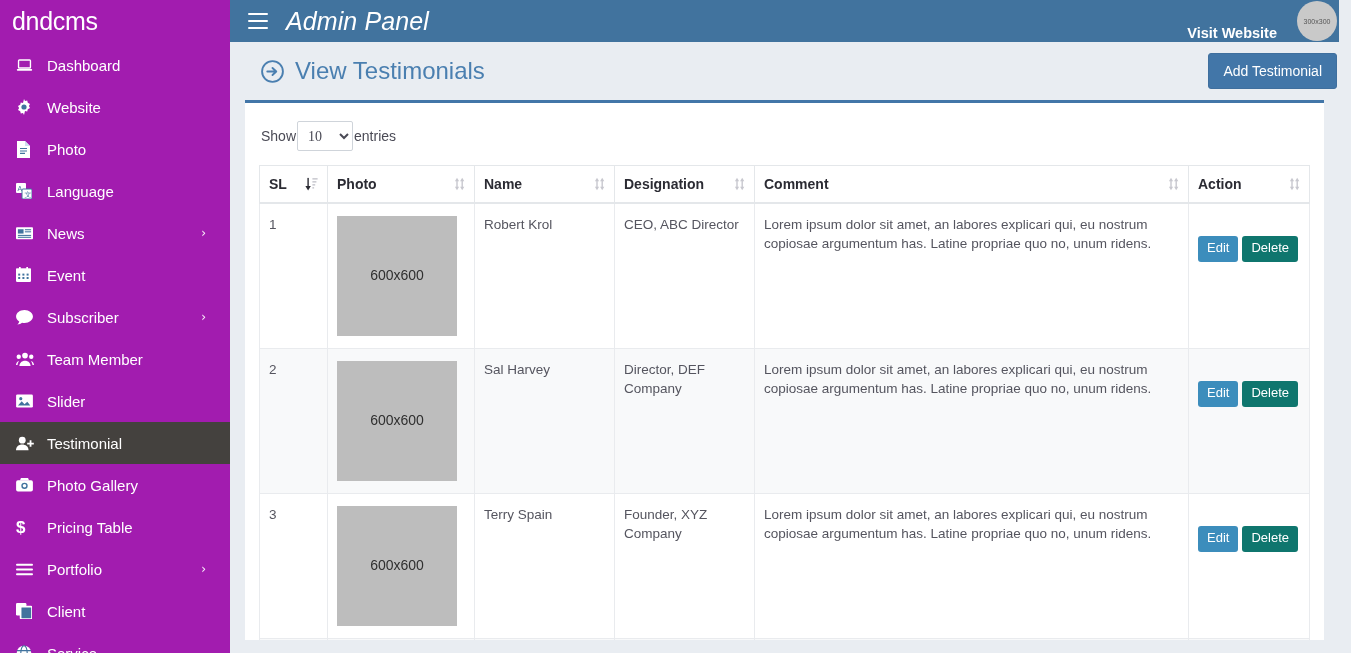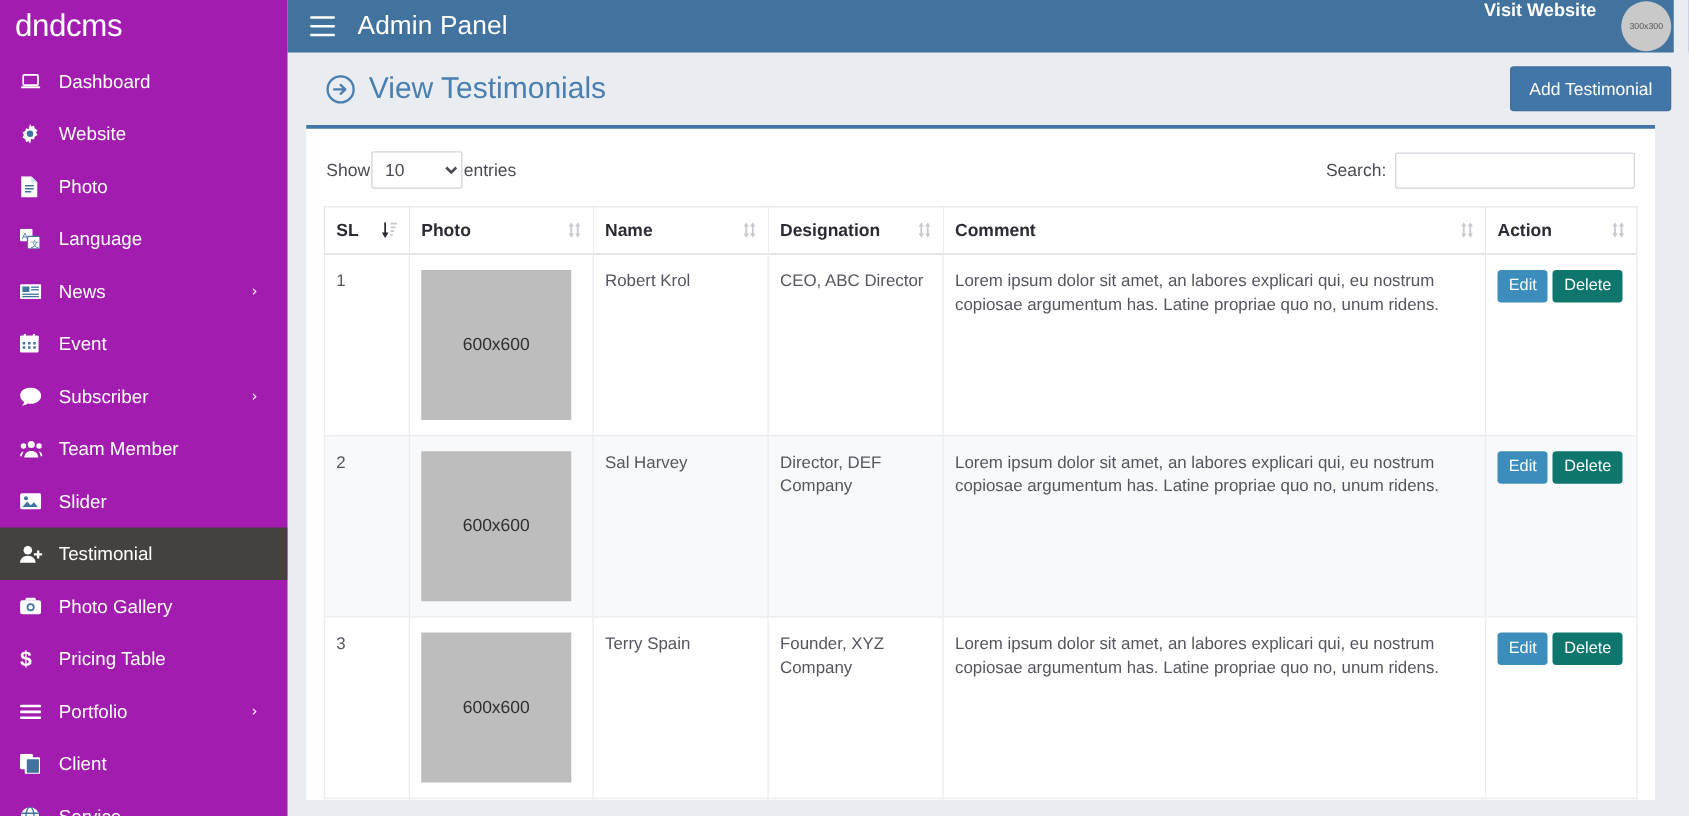--- a/index.html
+++ b/index.html
@@ -61,22 +61,22 @@
     display: flex; align-items: center;
     padding: 0 16px 0 18px;
     color: #fff;
   }
   .hamburger {
     width: 20px; height: 16px;
     display: flex; flex-direction: column; justify-content: space-between;
     cursor: pointer; margin-right: 18px;
   }
   .hamburger span { display: block; height: 2px; background: #fff; border-radius: 1px; }
-  .topbar-title { font-size: 21px; color: #fff; letter-spacing: .1px; }
-  .topbar-right { margin-left: auto; display: flex; align-items: flex-start; gap: 20px; }
+  .topbar-title { font-size: 25px; color: #fff; letter-spacing: .1px; font-style: italic; }
+  .topbar-right { margin-left: auto; display: flex; align-items: flex-end; gap: 20px; }
   .visit-link {
     color: #ffffff; font-size: 14.5px; text-decoration: none; font-weight: 600;
     cursor: pointer;
   }
   .avatar {
     width: 40px; height: 40px; border-radius: 50%;
     background: #c9c9c9;
     display: flex; align-items: center; justify-content: center;
     color: #555; font-size: 7px;
     overflow: hidden;
@@ -123,23 +123,23 @@
     padding: 0 2px 14px 2px;
   }
   .dt-length { display: flex; align-items: center; color: #4a4a55; font-size: 14px; }
   .dt-length label { display: flex; align-items: center; gap: 1px; font-weight: normal; }
   .dt-select {
     border: 1px solid #cfd4da;
     background: #fff;
     padding: 5px 6px;
     font-size: 14px;
     color: #4a4a55;
-    width: 73px; height: 30px;
+    width: 56px; height: 30px;
     border-radius: 2px;
-    font-family: Liberation Sans, sans-serif;
+    font-family: Liberation Serif, serif;
     cursor: pointer;
   }
   .dt-filter {
     margin-left: auto;
     display: flex; align-items: center; gap: 7px;
     color: #4a4a55; font-size: 14px;
   }
   .dt-input {
     border: 1px solid #cfd4da;
     height: 29px; width: 192px;
@@ -183,21 +183,21 @@
   tbody tr.even td { background: #f8f9fa; }
 
   .thumb {
     width: 120px; height: 120px;
     background: #bdbdbd;
     display: flex; align-items: center; justify-content: center;
     color: #2f2f2f;
     font-size: 14px;
     font-family: "Liberation Sans", sans-serif;
   }
-  .cell-actions { display: flex; gap: 4px; }
+  .cell-actions { display: flex; gap: 4px; margin-top: 20px; }
   .btn-edit, .btn-del {
     border-radius: 3px;
     padding: 4px 9px 5px 9px;
     font-size: 13px;
     color: #fff;
     border: none;
     cursor: pointer;
     font-family: "Liberation Sans", sans-serif;
     line-height: 1.3;
   }
@@ -428,24 +428,20 @@
     <section class="card">
       <div class="card-inner">
 
         <div class="table-controls">
           <div class="dt-length">
             <label>
               <span>Show</span>
               <select class="dt-select" id="length-select"><option value="10">10</option><option value="25">25</option><option value="50">50</option><option value="100">100</option></select>
               <span>entries</span>
             </label>
-          </div>
-          <div class="dt-filter">
-            <span>Search:</span>
-            <input class="dt-input" type="search" id="search-input" placeholder="" style="">
           </div>
         </div>
 
         <table class="dt">
           <colgroup>
             <col class="c-sl">
               <col class="c-photo">
               <col class="c-name">
             <col class="c-desig">
               <col class="c-comm">

